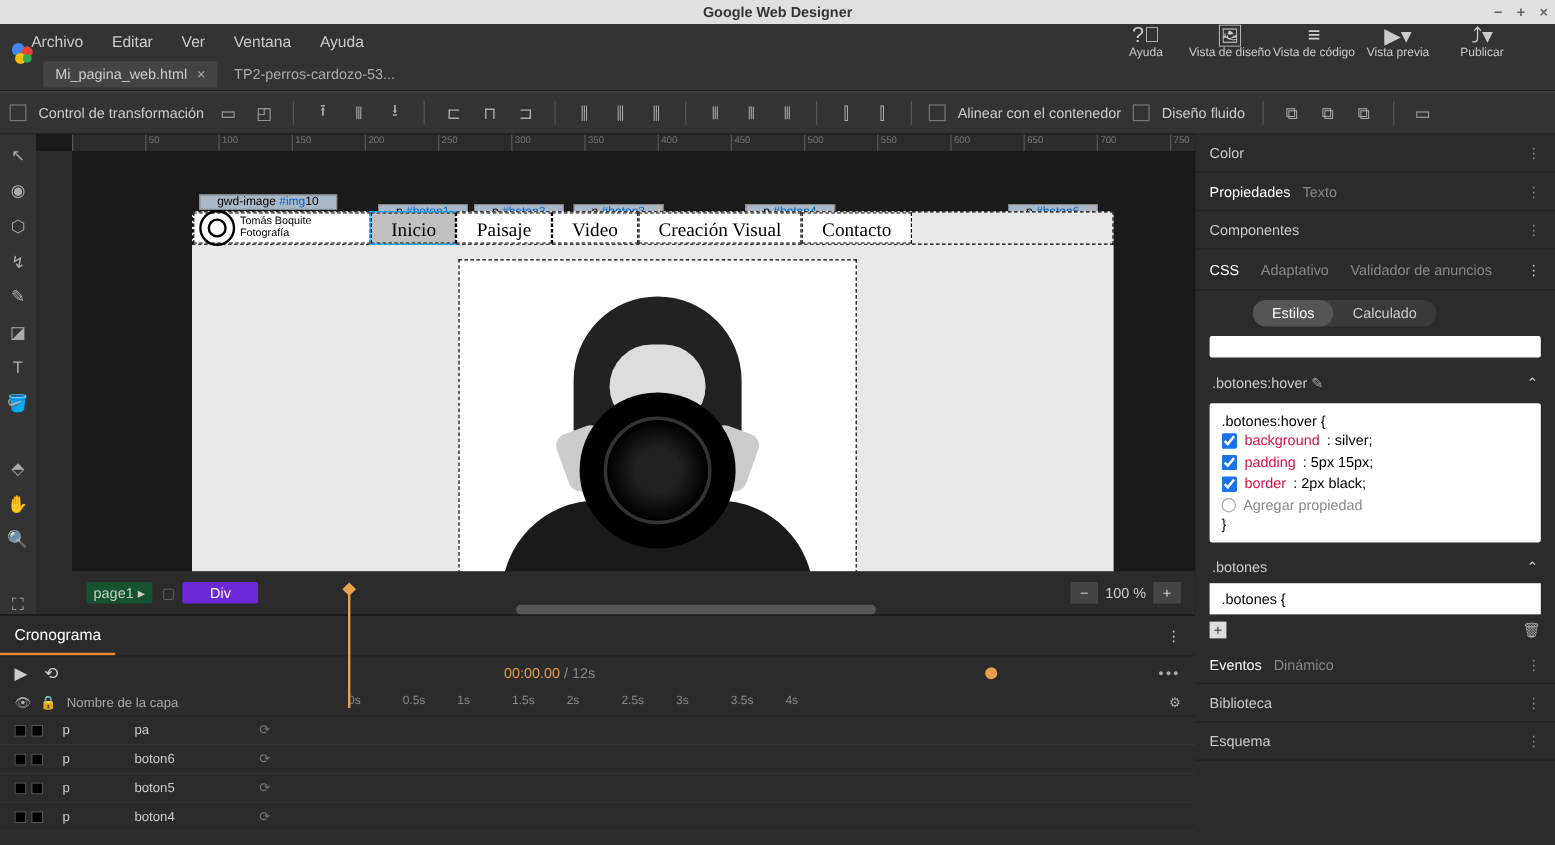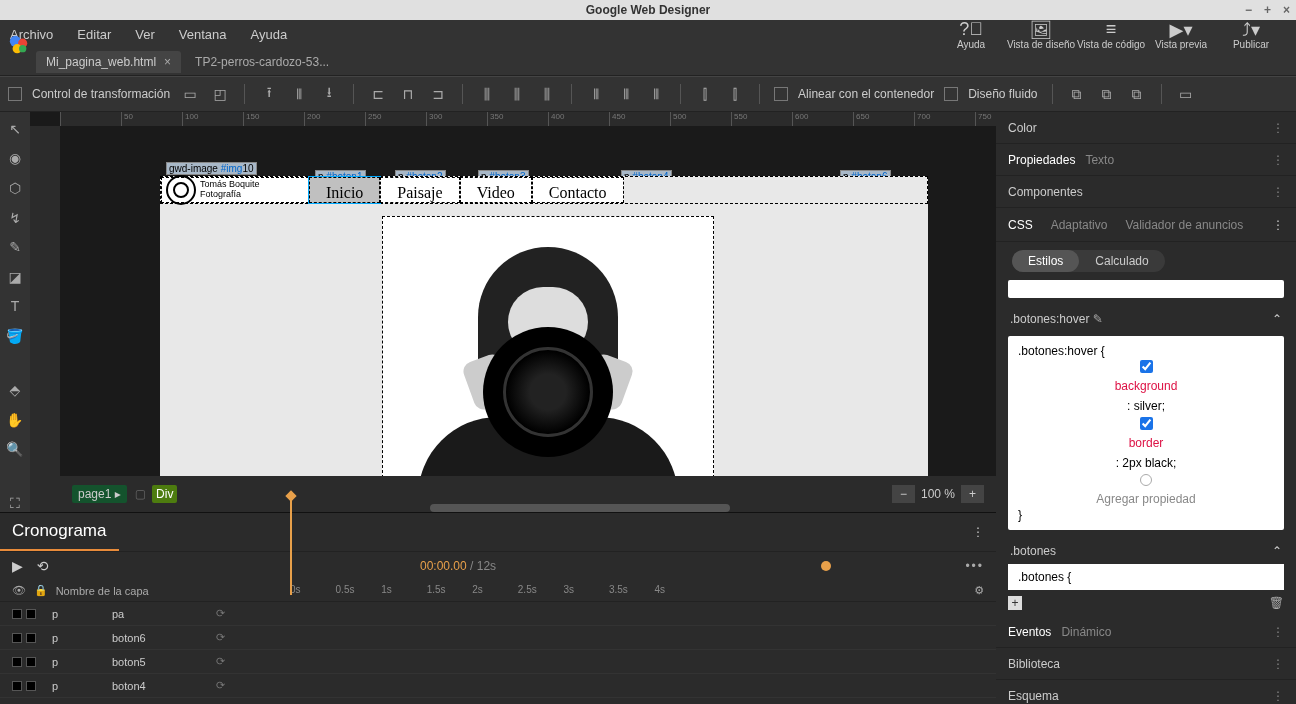--- a/index.html
+++ b/index.html
@@ -1,21 +1,21 @@
 <!DOCTYPE html>
 <html><head>
 <meta charset="utf-8">
 <style>
 * { margin: 0; padding: 0; box-sizing: border-box; font-family: Arial, sans-serif; }
 body { background: #2b2b2b; color: #ccc; width: 1296px; height: 704px; overflow: hidden; font-size: 12px; }
 
 .titlebar { background: #e0e0e0; color: #333; height: 20px; display: flex; align-items: center; justify-content: center; position: relative; font-size: 12px; font-weight: bold; }
 .titlebar .win-controls { position: absolute; right: 6px; display: flex; gap: 12px; color: #666; }
 
-.menubar { background: #333; height: 28px; display: flex; align-items: center; padding: 0 10px; gap: 24px; font-size: 13px; }
+.menubar { background: #333; height: 28px; display: flex; align-items: center; padding: 0 26px; gap: 24px; font-size: 13px; }
 .menubar-left { display: flex; gap: 24px; align-items: center; }
 .menubar-right { margin-left: auto; display: flex; gap: 0; }
 .top-icon-btn { display: flex; flex-direction: column; align-items: center; justify-content: center; width: 70px; font-size: 10px; color: #ccc; cursor: pointer; }
 .top-icon-btn .big-icon { font-size: 18px; height: 20px; }
 
 .tabbar { background: #333; height: 28px; display: flex; align-items: center; padding-left: 36px; gap: 4px; font-size: 12px; border-bottom: 1px solid #222;}
 .file-tab { background: #444; padding: 4px 10px; border-radius: 3px 3px 0 0; display: flex; align-items: center; gap: 8px; color: #ccc; }
 .file-tab.inactive { background: transparent; color: #aaa; }
 .file-tab .close-x { color: #aaa; }
 
@@ -38,70 +38,70 @@
 .stage { position: absolute; top: 14px; left: 30px; right: 0; bottom: 36px; background: #1a1a1a; }
 .page-rect { position: absolute; top: 50px; left: 100px; width: 768px; height: 320px; background: #e8e8e8; }
 .page-inner { border: 1px dashed #000; width: 100%; height: 28px; display: flex; }
 .logo-box { width: 148px; border: 1px dashed #000; display: flex; align-items: center; background: #fff; }
 .logo-box .lens-sm { width: 30px; height: 30px; border: 2px solid #000; border-radius: 50%; margin: 0 4px; position: relative; }
 .logo-box .lens-sm::after { content:''; position:absolute; inset:5px; border:2px solid #000; border-radius:50%; }
 .logo-box .txt { font-size: 9px; color: #000; line-height: 1.1; }
 .nav-btn { border: 1px dashed #000; padding: 6px 16px; font-size: 16px; color: #000; background: #fff; font-family: serif; cursor:pointer; margin: 0;}
 .nav-btn.sel { background: #c0c0c0; outline: 1px solid #0af; }
 
-.sel-tag { position: absolute; background: #a8b8c8; color: #000; border: 1px solid #888; font-size: 10px; padding: 0 2px; white-space: nowrap; }
+.sel-tag { position: absolute; background: #a8b8c8; color: #000; border: 1px solid #888; font-size: 10px; padding: 0 14px; white-space: nowrap; }
 .sel-tag .blue { color: #06c; }
 
 .photo-area { position: absolute; top: 40px; left: 222px; width: 332px; height: 262px; border: 1px dashed #000; background: #fff; display:flex; align-items:flex-end; justify-content:center; overflow:hidden; }
 .photographer { width: 260px; height: 240px; position: relative; }
 .hood { width: 140px; height: 160px; background: #222; border-radius: 70px 70px 40px 40px; position: absolute; left: 60px; top: 10px; }
 .face { width: 80px; height: 70px; background: #ddd; border-radius: 40px; position: absolute; left: 90px; top: 50px; }
 .big-lens { width: 130px; height: 130px; background: #000; border-radius: 50%; position: absolute; left: 65px; top: 90px; }
 .big-lens::after { content:''; position:absolute; inset:20px; border:3px solid #333; border-radius:50%; background: radial-gradient(circle, #222 30%, #000 70%); }
 .hand { width: 40px; height: 50px; background: #ccc; border-radius: 10px; position: absolute; top: 120px; }
 .hand.l { left: 50px; transform: rotate(-20deg); }
 .hand.r { left: 170px; transform: rotate(20deg); }
 .shoulders { width: 260px; height: 80px; background: #1a1a1a; border-radius: 80px 80px 0 0; position: absolute; bottom: -20px; left: 0; }
 
 .stage-footer { position: absolute; bottom: 0; left: 30px; right: 0; height: 36px; background: #2b2b2b; display: flex; align-items: center; padding: 0 12px; font-size: 12px; }
 .page-pill { background: #14532d; padding: 2px 6px; border-radius: 2px; margin-right: 8px; }
-.div-pill { background: #4d7c0f; color: #fff; padding: 2px 4px; border-radius: 2px; }
+.div-pill { background: #6d28d9; color: #fff; padding: 2px 23px; border-radius: 2px; }
 .zoom { margin-left: auto; display: flex; align-items: center; gap: 6px; }
 .scroll-thumb { position:absolute; bottom: 0; left: 370px; width: 300px; height: 8px; background: #555; border-radius: 4px;}
 
 .right-panel { width: 300px; background: #2b2b2b; display: flex; flex-direction: column; font-size: 12px; }
 .panel-row { height: 32px; display: flex; align-items: center; padding: 0 12px; border-bottom: 1px solid #222; justify-content: space-between; gap: 48px; }
 .panel-row .more { color: #888; }
 .panel-tabs { display: flex; gap: 18px; padding: 0 12px; height: 34px; align-items: center; border-bottom: 1px solid #222; }
 .panel-tabs .t { color: #888; }
 .panel-tabs .t.active { color: #fff; }
 
-.css-sub { display: flex; padding: 8px 16px; }
+.css-sub { display: flex; padding: 8px 16px; margin-left: 32px; }
 .css-sub .pill-group { display: flex; background: #3a3a3a; border-radius: 12px; }
 .css-sub .pill { padding: 4px 16px; border-radius: 12px; }
 .css-sub .pill.active { background: #555; color: #fff; }
 .css-sub .pill.inactive { color: #ccc; }
 
 .css-blank { background: #fff; height: 18px; margin: 0 12px 8px; border-radius: 2px; }
 .css-rule-hdr { display: flex; align-items: center; padding: 6px 14px; color: #ccc; gap: 8px; justify-content: space-between;}
 .css-rule-hdr .pencil { color: #aaa; }
 .css-body { background: #fff; color: #000; margin: 4px 12px 8px; padding: 8px 10px; font-size: 12px; border-radius: 2px; font-family: monospace; }
-.css-line { display: flex; align-items: center; gap: 6px; padding: 2px 0; flex-direction: column; }
+.css-line { display: flex; align-items: center; gap: 6px; padding: 2px 0; }
 .css-line input[type=checkbox] { accent-color: #1a73e8; }
 .prop { color: #d14; }
 .add-prop { color: #888; }
 .radio-empty { width: 12px; height: 12px; border: 1px solid #aaa; border-radius: 50%; display: inline-block; }
 
 .rule2-hdr { padding: 6px 14px; display: flex; justify-content: space-between; color: #ccc; }
 .rule2-body { background: #fff; color: #000; margin: 0 12px; padding: 6px 10px; font-family: monospace; font-size: 12px; }
 .plus-row { padding: 6px 12px; display: flex; justify-content: space-between; color: #aaa; }
 .plus-box { width: 14px; height: 14px; background: #ddd; color: #333; display:flex; align-items:center; justify-content:center; font-size:12px; }
 
 .bottom-panel { background: #2b2b2b; height: 192px; border-top: 1px solid #111; display: flex; flex-direction: column; }
-.bp-tab { padding: 8px 12px; border-bottom: 2px solid #e88b3a; width: fit-content; color: #fff; font-size: 17px; }
+.bp-tab { padding: 8px 12px; border-bottom: 2px solid #e88b3a; width: fit-content; color: #fff; font-size: 13px; }
 .bp-tab-row { display: flex; justify-content: space-between; align-items: center; padding-right: 12px; border-bottom: 1px solid #222;}
 .bp-controls { display: flex; align-items: center; padding: 6px 12px; gap: 14px; }
 .play-btn { color: #ccc; font-size: 14px; }
 .time-disp { color: #e8a04a; margin: 0 auto; position: absolute; left: 420px; }
 .time-disp .dur { color: #888; }
 .knob { width: 10px; height: 10px; background: #e8a04a; border-radius: 50%; margin-left: auto; margin-right: 120px; }
 .dots3 { letter-spacing: 2px; color: #aaa; }
 
 .layer-hdr { display: flex; padding: 4px 12px; font-size: 11px; color: #aaa; border-bottom: 1px solid #222; align-items: center; }
 .layer-hdr .gear { margin-left: auto; }
@@ -275,20 +275,21 @@
           <div class="logo-box">
             <div class="lens-sm"></div>
             <div class="txt">
                     <div>Tomás Boquite</div>
                     <div>Fotografía</div>
                   </div>
           </div>
           <div class="nav-btn sel">Inicio</div>
           <div class="nav-btn">Paisaje</div>
           <div class="nav-btn">Video</div>
+          <div class="nav-btn">Creación Visual</div>
           <div class="nav-btn">Contacto</div>
         </div>
 
         <div class="sel-tag" style="top:42px; left:226px;"><span>gwd-image</span> <span class="blue">#gwd-image_7</span></div>
 
         <div class="photo-area">
           <div class="photographer">
             <div class="shoulders"></div>
             <div class="hood"></div>
             <div class="face"></div>
@@ -411,20 +412,25 @@
   </div>
   <div class="css-body">
     <div>.botones:hover  {</div>
     <div class="css-line">
           <input type="checkbox" checked="" style="">
           <span class="prop">background</span>
           <span>: silver;</span>
         </div>
     <div class="css-line">
           <input type="checkbox" checked="" style="">
+          <span class="prop">padding</span>
+          <span>: 5px 15px;</span>
+        </div>
+    <div class="css-line">
+          <input type="checkbox" checked="" style="">
           <span class="prop">border</span>
           <span>: 2px black;</span>
         </div>
     <div class="css-line">
           <span class="radio-empty"></span>
           <span class="add-prop">Agregar propiedad</span>
         </div>
     <div>}</div>
   </div>
   <div class="rule2-hdr">

